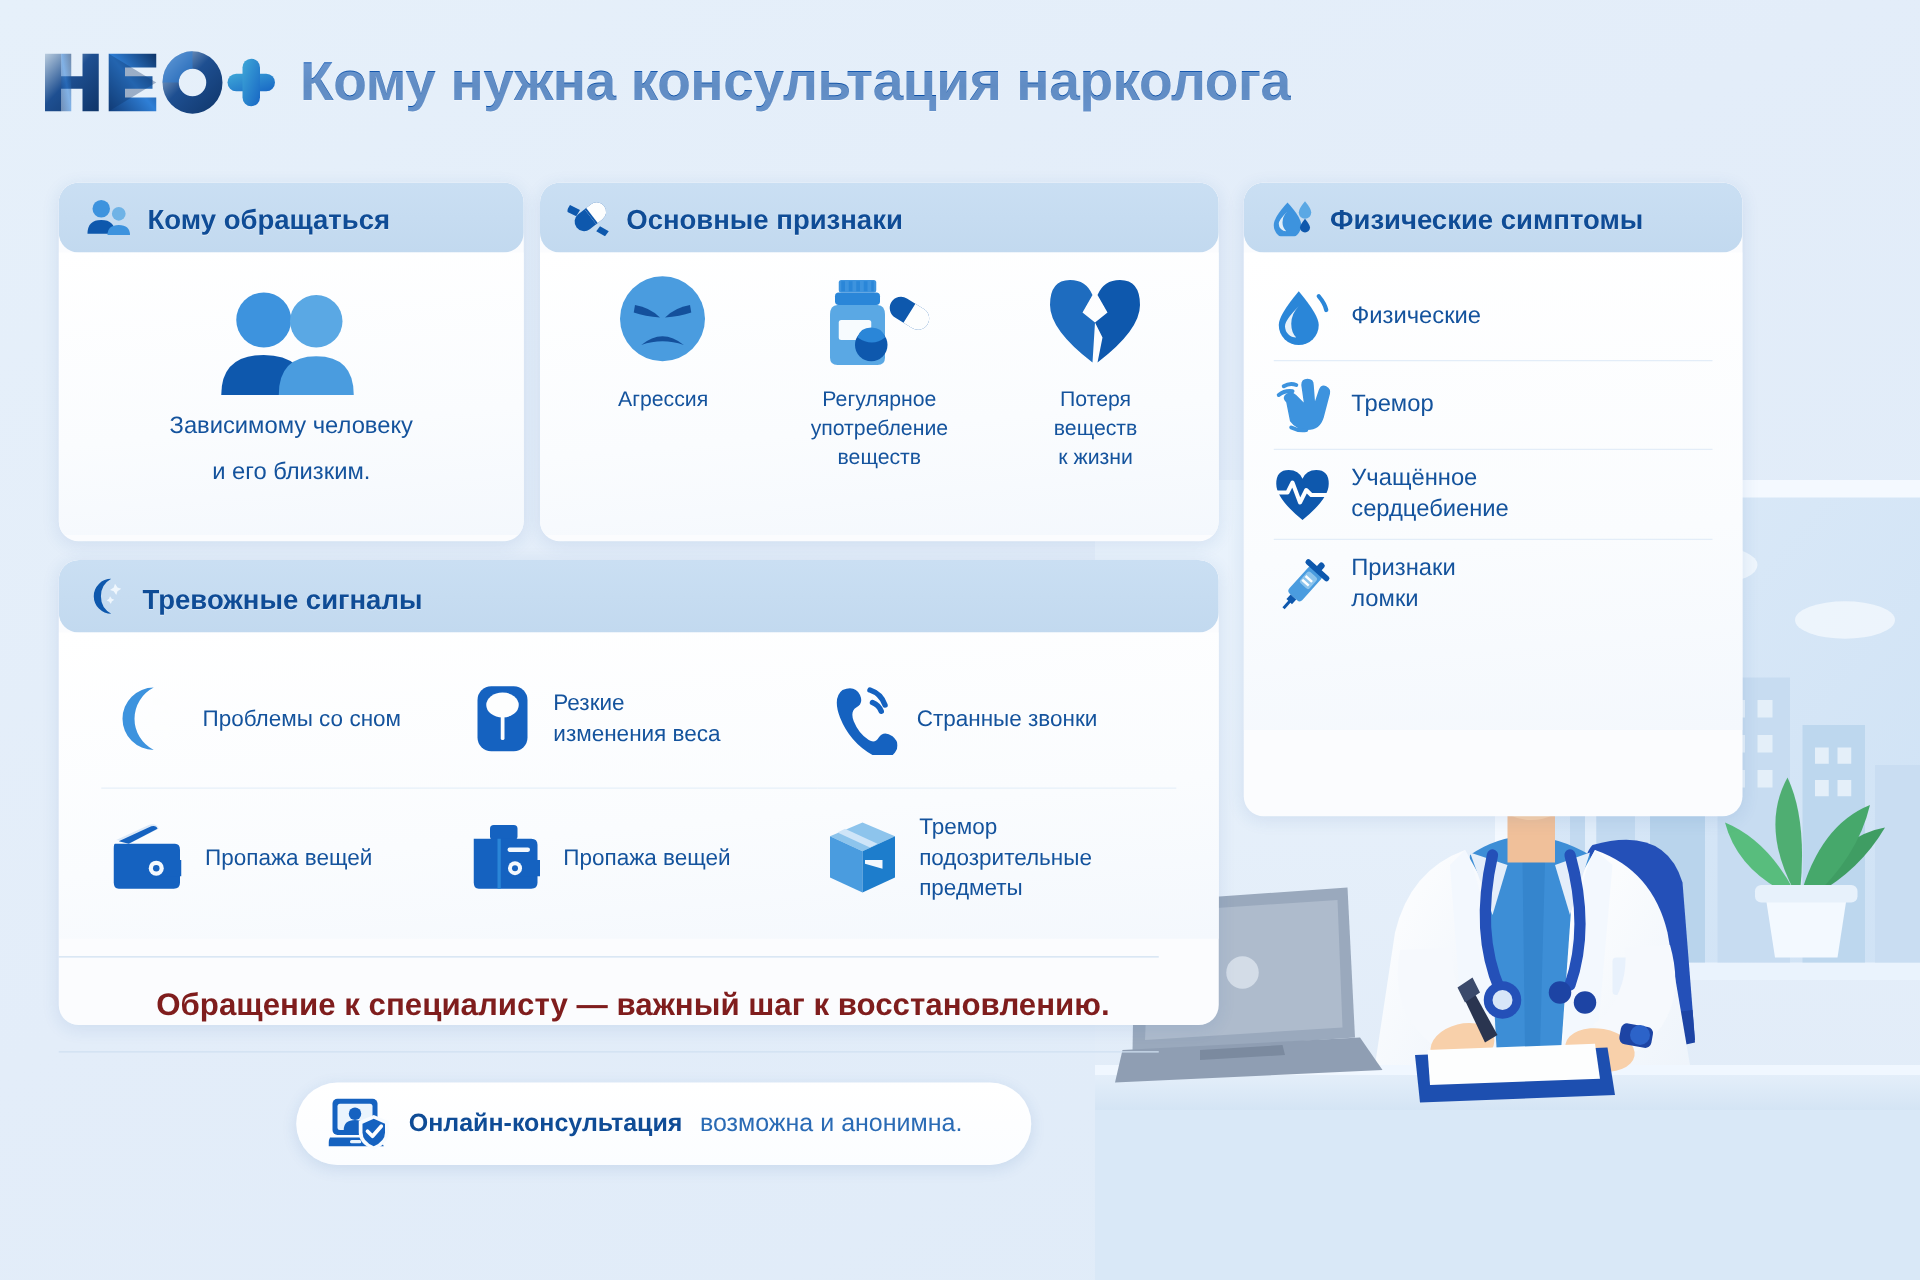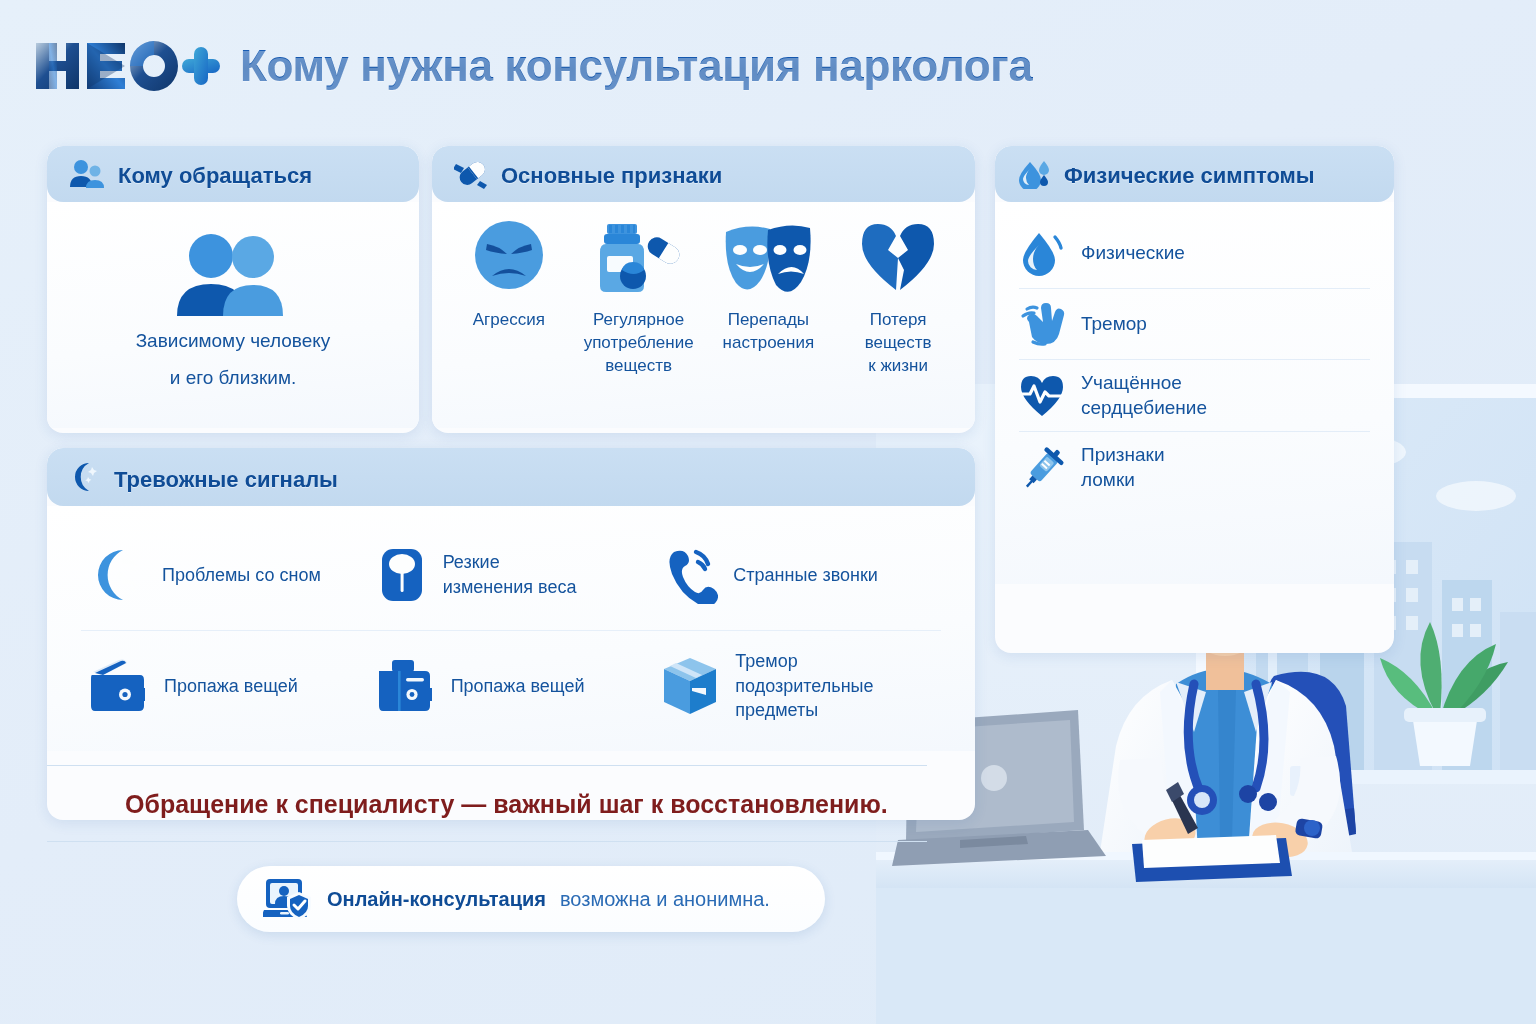--- a/index.html
+++ b/index.html
@@ -312,36 +312,20 @@
         <circle cx="40" cy="58" r="13" fill="#0e58ad"></circle>
         <path d="M29 52 q12 8 22 0 q-2 -8 -11 -8 q-9 0 -11 8 z" fill="#2a86d8"></path>
       </svg>
       <div class="lbl">
         <span>Регулярное</span><br>
         <span>употребление</span><br>
         <span>веществ</span>
       </div>
     </div>
 
-    <div class="sign">
-      <svg width="100" height="78" viewBox="0 0 100 78">
-        <path d="M8 14 q22 -9 44 -3 q2 34 -10 52 q-12 16 -24 2 Q6 48 8 14 z" fill="#4a9cdf"></path>
-        <ellipse cx="22" cy="32" rx="7" ry="5" fill="#fdfefe"></ellipse>
-        <ellipse cx="42" cy="32" rx="7" ry="5" fill="#fdfefe"></ellipse>
-        <path d="M18 46 q14 16 28 0 q-14 6 -28 0 z" fill="#fdfefe"></path>
-        <path d="M50 12 q22 -8 42 -2 q3 34 -9 54 q-12 18 -25 3 Q47 46 50 12 z" fill="#0e58ad"></path>
-        <ellipse cx="62" cy="32" rx="6.5" ry="5" fill="#fdfefe"></ellipse>
-        <ellipse cx="82" cy="32" rx="6.5" ry="5" fill="#fdfefe"></ellipse>
-        <path d="M60 56 q14 -14 26 0 q-13 -5 -26 0 z" fill="#fdfefe"></path>
-      </svg>
-      <div class="lbl">
-        <span>Перепады</span><br>
-        <span>настроения</span>
-      </div>
-    </div>
 
     <div class="sign">
       <svg width="84" height="78" viewBox="0 0 84 78">
         <path d="M40 72 Q6 46 6 26 Q6 6 22 6 q13 0 18 12 l-8 14 l10 8 z" fill="#1e6cbf"></path>
         <path d="M44 72 Q78 46 78 26 Q78 6 62 6 q-13 0 -18 12 l8 14 l-10 8 l6 12 z" fill="#0e58ad"></path>
       </svg>
       <div class="lbl">
         <span>Потеря</span><br>
         <span>веществ</span><br>
         <span>к жизни</span>

